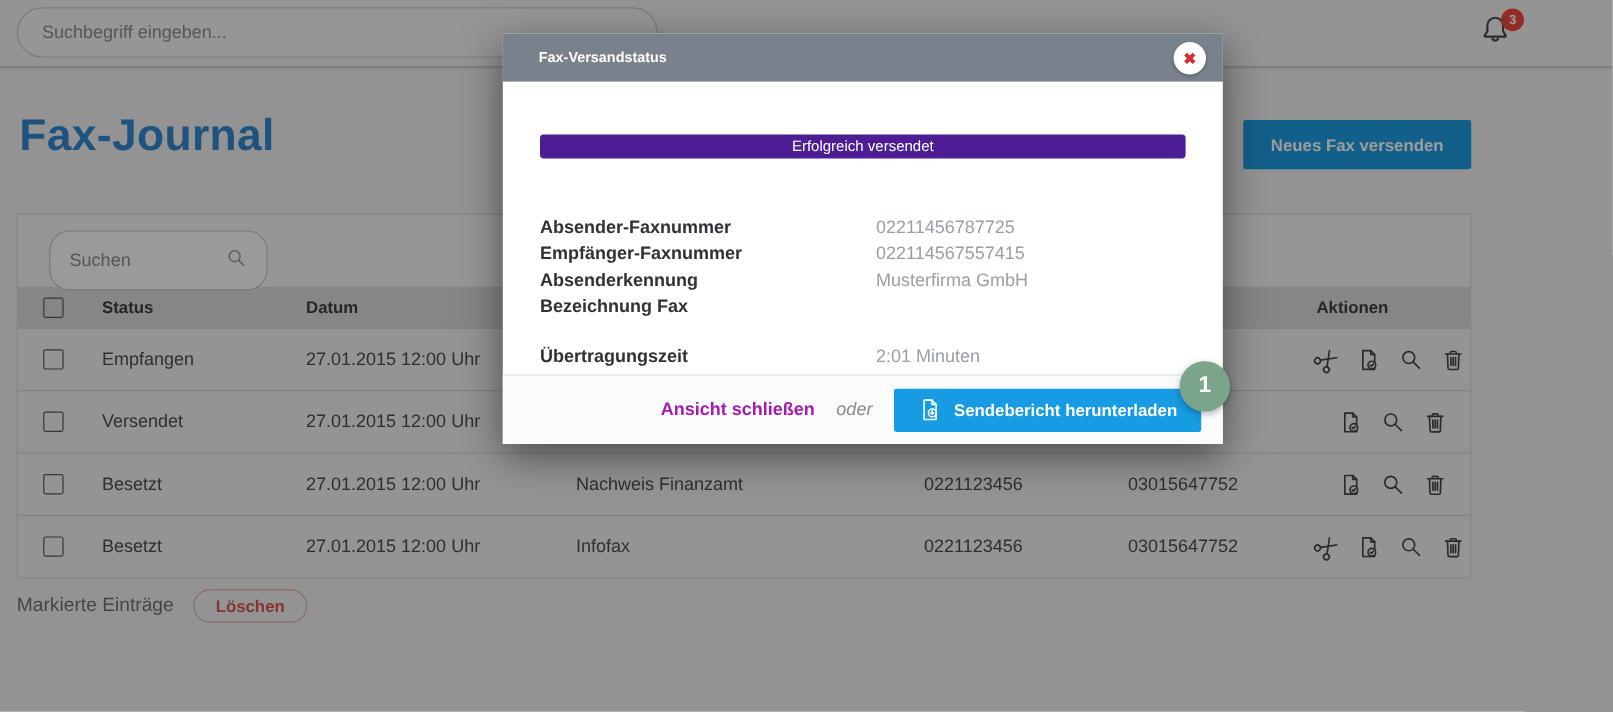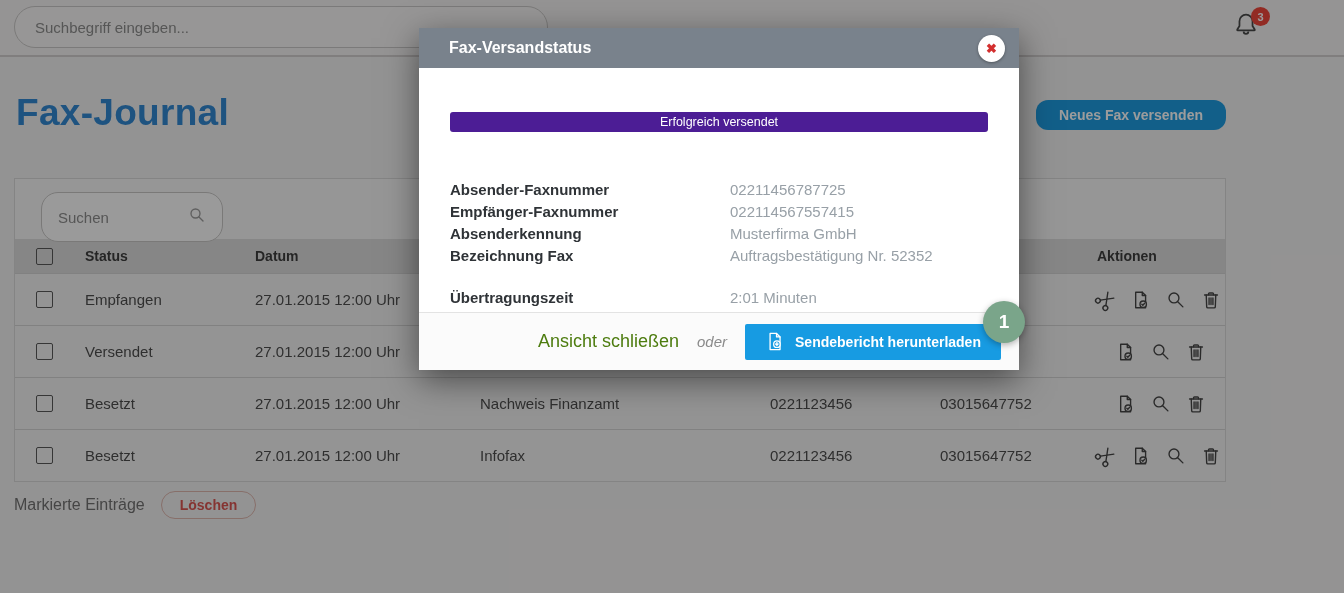--- a/index.html
+++ b/index.html
@@ -13,21 +13,21 @@
 
   
   .topbar { position:absolute; left:0; top:0; right:0; height:57px; background:#f3f2f2; border-bottom:2px solid #d0cecd; }
   .global-search { position:absolute; left:14px; top:6px; width:534px; height:42px; border:1px solid #c9c7c6; border-radius:21px; background:#f7f6f5; color:#404040; font-size:15px; padding:0 20px; outline:none; font-family:inherit; }
   .global-search::placeholder { color:#8a8a8a; }
   .bell-wrap { position:absolute; left:1232px; top:9px; width:34px; height:36px; cursor:pointer; }
   .bell-badge { position:absolute; right:-4px; top:-2px; width:19px; height:19px; border-radius:50%; background:#ef4438; color:#fff; font-size:11px; font-weight:bold; display:flex; align-items:center; justify-content:center; }
 
   
   .page-title { position:absolute; left:16px; top:92px; font-size:37px; font-weight:bold; color:#2e86d1; letter-spacing:.3px; }
-  .new-fax-btn { position:absolute; left:1036px; top:100px; width:190px; height:30px; background:#1a9ae0; border:none; border-radius:12px; color:#fff; font-weight:bold; font-size:14px; font-family:inherit; cursor:pointer; }
+  .new-fax-btn { position:absolute; left:1036px; top:100px; width:190px; height:41px; background:#1a9ae0; border:none; border-radius:2px; color:#fff; font-weight:bold; font-size:14px; font-family:inherit; cursor:pointer; }
 
   
   .table-wrap { position:absolute; left:14px; top:178px; width:1212px; background:#f6f6f6; border:1px solid #d8d8d8; }
   .table-search-row { height:60px; position:relative; }
   .table-search-pill { position:absolute; left:26px; top:13px; width:182px; height:50px; border:1px solid #c6c5c4; border-radius:17px; background:#fcfcfc; display:flex; align-items:center; padding:0 12px 0 16px; }
   .table-search-pill input { border:none; outline:none; background:transparent; width:130px; font-size:15px; color:#666; font-family:inherit; }
   .table-search-pill input::placeholder { color:#8a8a8a; }
   .thead, .trow { display:grid; grid-template-columns:70px 170px 225px 290px 170px 155px 1fr; align-items:center; }
   .thead { height:34px; background:#dbdbdb; font-weight:bold; font-size:14px; color:#3a3a3a; }
   .trow { height:52px; border-top:1px solid #d2d2d2; font-size:15px; color:#4a4a4a; background:#f2f2f2; }
@@ -40,30 +40,30 @@
 
   
   .marked-row { position:absolute; left:14px; top:491px; display:flex; align-items:center; gap:16px; }
   .marked-label { font-size:16px; color:#6f6f6f; }
   .delete-pill { border:1px solid #dcb4ab; border-radius:15px; background:transparent; color:#d9534f; font-weight:bold; font-size:14px; padding:5px 18px; font-family:inherit; cursor:pointer; }
 
   
   .overlay { position:absolute; inset:0; background:rgba(8,8,8,0.40); z-index:40; }
   .modal { position:absolute; left:419px; top:28px; width:600px; height:342px; background:#fff; z-index:60; box-shadow:0 10px 32px rgba(0,0,0,.5); }
   .modal-header { height:40px; background:#79828c; display:flex; align-items:center; padding:0 14px 0 30px; }
-  .modal-title { color:#fff; font-weight:bold; font-size:16px; }
+  .modal-title { color:#fff; font-weight:bold; font-size:12px; }
   .modal-close { margin-left:auto; width:27px; height:27px; border-radius:50%; background:#fff; border:none; color:#d32f2f; font-size:13px; font-weight:bold; display:flex; align-items:center; justify-content:center; cursor:pointer; box-shadow:0 1px 3px rgba(0,0,0,.35); font-family:inherit; }
   .status-banner { position:absolute; left:31px; top:84px; width:538px; height:20px; background:#4c1d95; border-radius:3px; color:#fff; font-size:12.5px; display:flex; align-items:center; justify-content:center; }
   .fields { position:absolute; left:31px; top:150px; right:31px; }
   .field-row { display:flex; height:22px; align-items:center; }
   .field-row.transfer { margin-top:20px; }
   .field-label { width:280px; font-weight:bold; font-size:15px; color:#2f3337; }
   .field-value { font-size:15px; color:#98a0a7; }
   .modal-footer { position:absolute; left:0; right:0; bottom:0; height:58px; background:#fbfbfb; border-top:1px solid #e3e3e3; display:flex; align-items:center; justify-content:flex-end; padding-right:18px; }
-  .close-link { color:#4d7c0f; font-weight:normal; font-size:18px; text-decoration:none; cursor:pointer; }
+  .close-link { color:#a21caf; font-weight:bold; font-size:15px; text-decoration:none; cursor:pointer; }
   .oder-text { font-style:italic; color:#8a8a8a; font-size:15px; margin:0 18px; }
   .download-btn { width:256px; height:36px; background:#179be2; border:none; border-radius:2px; color:#fff; font-weight:bold; font-size:14px; display:flex; align-items:center; justify-content:center; gap:9px; cursor:pointer; font-family:inherit; }
   .download-btn svg { width:21px; height:21px; }
   .badge-1 { position:absolute; left:983px; top:301px; width:42px; height:42px; border-radius:50%; background:#7aa58a; color:#fff; font-size:19px; font-weight:bold; display:flex; align-items:center; justify-content:center; z-index:70; box-shadow:0 2px 6px rgba(0,0,0,.3); }
 </style>
 </head>
 <body>
 
 <div class="topbar">
   <input class="global-search" type="text" placeholder="Suchbegriff eingeben..." style="">
@@ -282,21 +282,20 @@
     <div class="field-row">
       <span class="field-label">Empfänger-Faxnummer</span>
       <span class="field-value">022114567557415</span>
     </div>
     <div class="field-row">
       <span class="field-label">Absenderkennung</span>
       <span class="field-value">Musterfirma GmbH</span>
     </div>
     <div class="field-row">
       <span class="field-label">Bezeichnung Fax</span>
-      <span class="field-value">Auftragsbestätigung Nr. 52352</span>
     </div>
     <div class="field-row transfer">
       <span class="field-label">Übertragungszeit</span>
       <span class="field-value">2:01 Minuten</span>
     </div>
   </div>
   <div class="modal-footer">
     <a class="close-link">Ansicht schließen</a>
     <span class="oder-text">oder</span>
     <button class="download-btn">

